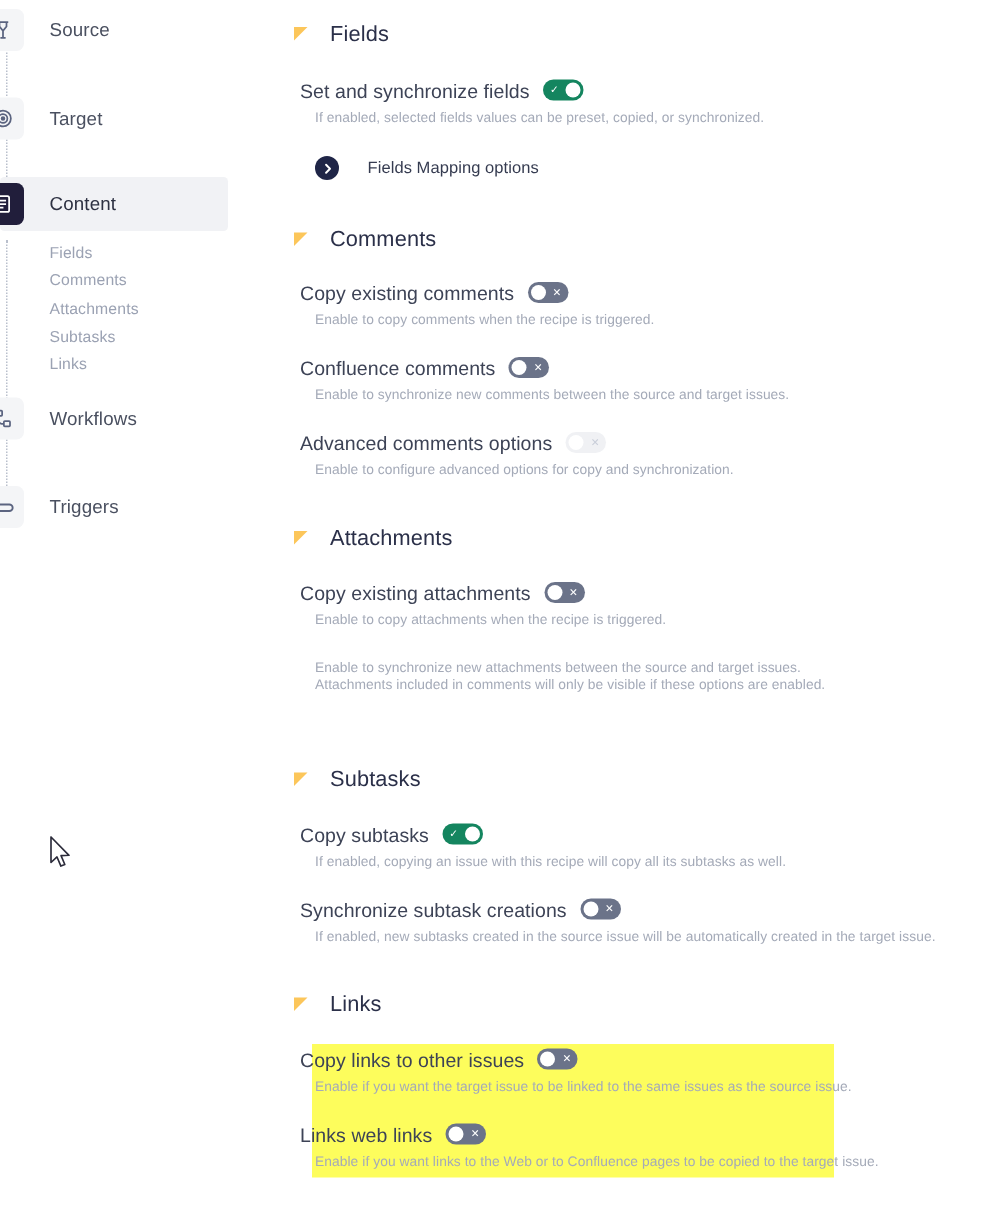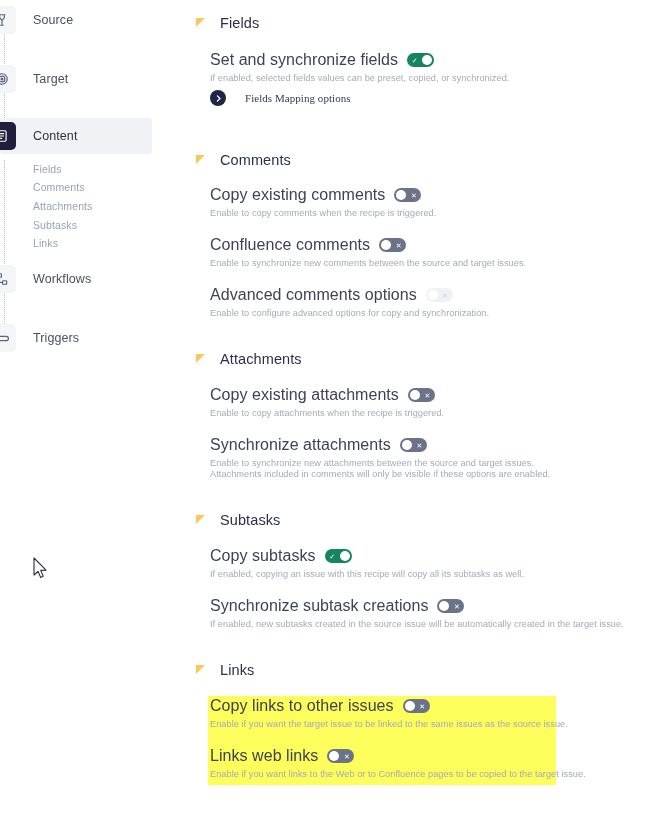--- a/index.html
+++ b/index.html
@@ -108,22 +108,22 @@
   }
 
   .opt { position: absolute; left: 0; width: 483px; }
 
   .opt-row {
     display: flex;
     align-items: center;
     height: 18px;
   }
   .opt-label {
-    margin-left: 30px;
-    font-size: 16px;
+    margin-left: 20px;
+    font-size: 13px;
     color: #3d4356;
     letter-spacing: .05px;
     white-space: nowrap;
   }
   .opt-desc {
     margin-left: 30px;
     margin-top: 4px;
     font-size: 9.2px;
     color: #a4aab8;
     line-height: 11px;
@@ -302,21 +302,21 @@
         <div class="opt-row">
           <span class="opt-label">Set and synchronize fields</span>
           <span class="tgl on">
             <span class="mark">✓</span>
             <span class="knob"></span>
           </span>
         </div>
         <div class="opt-desc">If enabled, selected fields values can be preset, copied, or synchronized.</div>
       </div>
 
-      <div class="opt" style="top:76px;font-family:Liberation Serif, serif;">
+      <div class="opt" style="top:90px;">
         <div class="subaction">
           <span class="circle-chev">
             <svg width="9" height="9" viewBox="0 0 24 24" fill="none" stroke="#ffffff" stroke-width="3.5" stroke-linecap="round" stroke-linejoin="round">
               <path d="M9 5l7 7-7 7"></path>
             </svg>
           </span>
           <span class="subaction-label">Fields Mapping options</span>
         </div>
       </div>
     </div>
@@ -372,27 +372,20 @@
           <span class="opt-label">Copy existing attachments</span>
           <span class="tgl off">
             <span class="knob"></span>
             <span class="mark">✕</span>
           </span>
         </div>
         <div class="opt-desc">Enable to copy attachments when the recipe is triggered.</div>
       </div>
 
       <div class="opt" style="top:88px;">
-        <div class="opt-row">
-          <span class="opt-label">Synchronize attachments</span>
-          <span class="tgl off">
-            <span class="knob"></span>
-            <span class="mark">✕</span>
-          </span>
-        </div>
         <div class="opt-desc">Enable to synchronize new attachments between the source and target issues.
 Attachments included in comments will only be visible if these options are enabled.</div>
       </div>
     </div>
 
     <div class="section" style="top:509px;">
       <div class="sec-head">
         <span class="sec-flag"></span>
         <span class="sec-title">Subtasks</span>
       </div>

